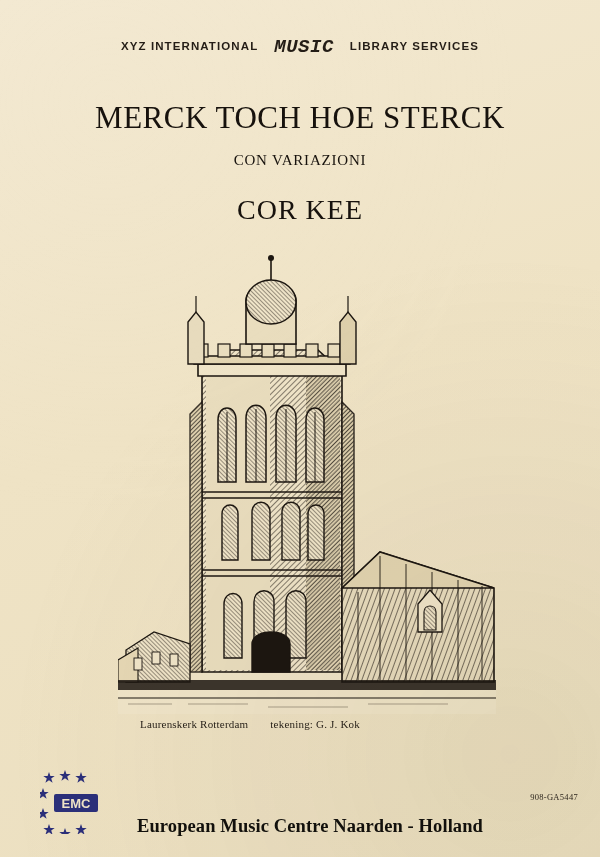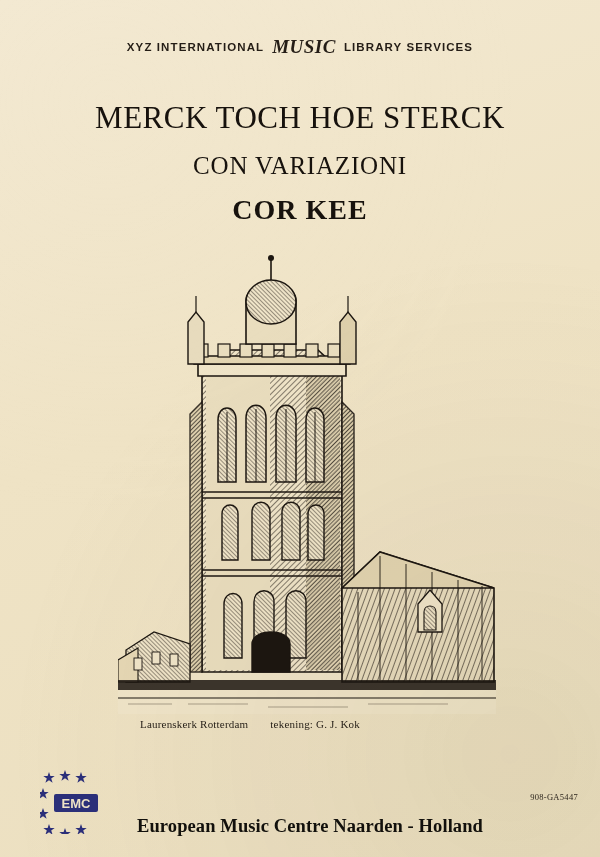--- a/index.html
+++ b/index.html
@@ -29,28 +29,28 @@
     right: 0;
     text-align: center;
     font-family: "Liberation Sans", sans-serif;
     font-size: 11.5px;
     letter-spacing: 1.1px;
     font-weight: 600;
     color: #241d16;
     white-space: nowrap;
   }
   .pub-line .word-music {
-    font-family: Liberation Serif, serif;
+    font-family: Liberation Mono, monospace;
     font-style: italic;
     font-weight: 700;
     font-size: 19px;
     letter-spacing: 0.5px;
     position: relative;
     top: 2px;
-    margin: 0 8px;
+    margin: 0 16px;
     font-variant: small-caps;
   }
 
   
   .title-main {
     position: absolute;
     top: 100px;
     left: 0;
     right: 0;
     text-align: center;
@@ -59,38 +59,37 @@
     color: #17120d;
     font-variant: small-caps;
     text-transform: uppercase;
   }
   .title-sub {
     position: absolute;
     top: 152px;
     left: 0;
     right: 0;
     text-align: center;
-    font-size: 25px;
+    font-size: 15px;
     letter-spacing: 0.8px;
     color: #17120d;
     font-variant: small-caps;
     text-transform: uppercase;
   }
   .composer {
     position: absolute;
     top: 194px;
     left: 0;
     right: 0;
     text-align: center;
     font-size: 28px;
     letter-spacing: 1px;
     color: #17120d;
     font-variant: small-caps;
     text-transform: uppercase;
-    font-weight: bold;
   }
 
   
   .illus {
     position: absolute;
     left: 118px;
     top: 252px;
     width: 378px;
     height: 470px;
   }

